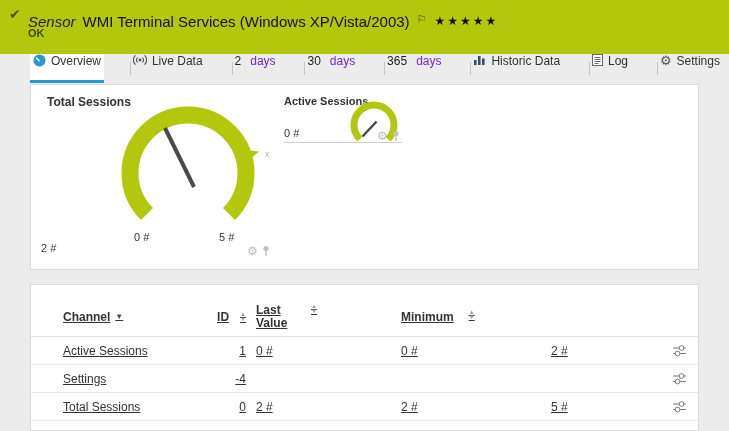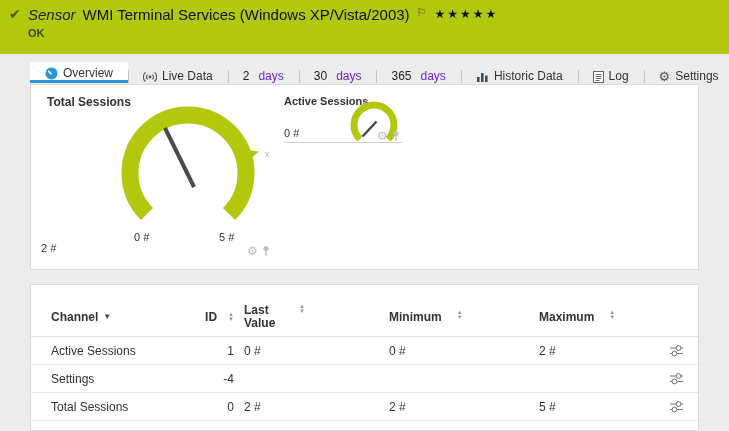--- a/index.html
+++ b/index.html
@@ -6,52 +6,52 @@
     --green:#b3c70d;
     --blue:#2798d4;
   }
   *{box-sizing:border-box;}
   body{margin:0;background:#ececec;font-family:"Liberation Sans",sans-serif;}
   .screen{position:relative;width:729px;height:431px;background:#ececec;overflow:hidden;}
 
   
   .topbar{position:absolute;left:0;top:0;width:100%;height:54px;background:var(--green);}
   .chk{position:absolute;left:9px;top:6px;font-size:14px;color:#4a5a14;}
-  .title-line{position:absolute;left:28px;top:6px;display:flex;align-items:flex-start;}
+  .title-line{position:absolute;left:28px;top:13px;display:flex;align-items:flex-start;}
   .kind{font-style:italic;font-size:15px;color:#222;margin-right:7px;}
   .title{font-size:15px;color:#101010;}
   .flag{font-size:11px;color:#444;margin:0 0 0 7px;}
   .stars{font-size:12px;letter-spacing:2px;color:#111;margin-left:8px;margin-top:1px;}
   .status{position:absolute;left:28px;top:27px;font-size:11px;font-weight:bold;color:#3d4b00;}
 
   
   .tabs{position:absolute;left:0;top:54px;width:100%;height:29px;display:flex;
         padding:0 6px 0 30px;justify-content:space-between;align-items:stretch;
         font-size:12px;color:#333;}
-  .tab{display:flex;align-items:flex-end;gap:5px;padding:0 15px;position:relative;cursor:pointer;white-space:nowrap;margin-top:8px;}
+  .tab{display:flex;align-items:flex-start;gap:5px;padding:0 3px;position:relative;cursor:pointer;white-space:nowrap;}
   .tab + .tab::before{content:"";position:absolute;left:0;top:8px;height:13px;width:1px;background:#c6c6c6;}
   .tab.active{background:#fff;border-bottom:3px solid var(--blue);}
   .tab .unit{color:#6d28d9;margin-left:4px;}
   .tab .num{color:#222;}
   .gear-glyph{font-size:13px;color:#555;line-height:1;}
 
   
   .panel{position:absolute;background:#fff;border:1px solid #dadada;}
   #panel-gauges{left:30px;top:84px;width:669px;height:186px;}
   #panel-table{left:30px;top:284px;width:669px;height:147px;overflow:hidden;}
 
   .p-title{position:absolute;font-size:12px;font-weight:bold;color:#333;}
   .glabel{position:absolute;font-size:11px;color:#333;}
   .gicons{position:absolute;display:flex;gap:4px;align-items:center;color:#bdbdbd;font-size:12px;}
   .gicons .gear-dim{font-size:12px;color:#bdbdbd;line-height:1;}
   .mini-divider{position:absolute;left:253px;top:57px;width:118px;border-top:1px solid #cfcfcf;}
 
   
   .trow{display:grid;grid-template-columns:135px 50px 145px 150px 130px 1fr;
-        align-items:center;padding:0 14px 0 20px;font-size:12px;color:#333;}
+        align-items:center;padding:0 14px 0 32px;font-size:12px;color:#333;text-decoration:underline;}
   .thead{height:40px;margin-top:12px;font-weight:bold;border-bottom:1px solid #e3e3e3;}
   .tdata{height:28px;border-bottom:1px solid #e9e9e9;}
   .h-id,.c-id{justify-self:end;text-align:right;padding-right:2px;gap:8px;}
   .c-val,.h-val{padding-left:8px;}
   .h-val{display:flex;align-items:flex-start;gap:12px;}
   .h-wrap{display:inline-block;width:40px;line-height:13px;}
   .c-icon{justify-self:end;display:flex;align-items:center;cursor:pointer;}
   .sort{display:inline-flex;flex-direction:column;margin-left:3px;cursor:pointer;}
   .sort i{font-style:normal;font-size:6px;line-height:5px;color:#999;}
   .sortA{font-size:8px;color:#444;margin-left:5px;cursor:pointer;}
@@ -184,27 +184,20 @@
             <i>▼</i>
           </span>
       </div>
       <div class="h-val">
         <span>Minimum</span>
         <span class="sort">
             <i>▲</i>
             <i>▼</i>
           </span>
       </div>
-      <div class="h-val">
-        <span>Maximum</span>
-        <span class="sort">
-            <i>▲</i>
-            <i>▼</i>
-          </span>
-      </div>
       <div></div>
     </div>
 
     <div class="trow tdata">
       <div>Active Sessions</div>
       <div class="c-id">1</div>
       <div class="c-val">0 #</div>
       <div class="c-val">0 #</div>
       <div class="c-val">2 #</div>
       <div class="c-icon">

